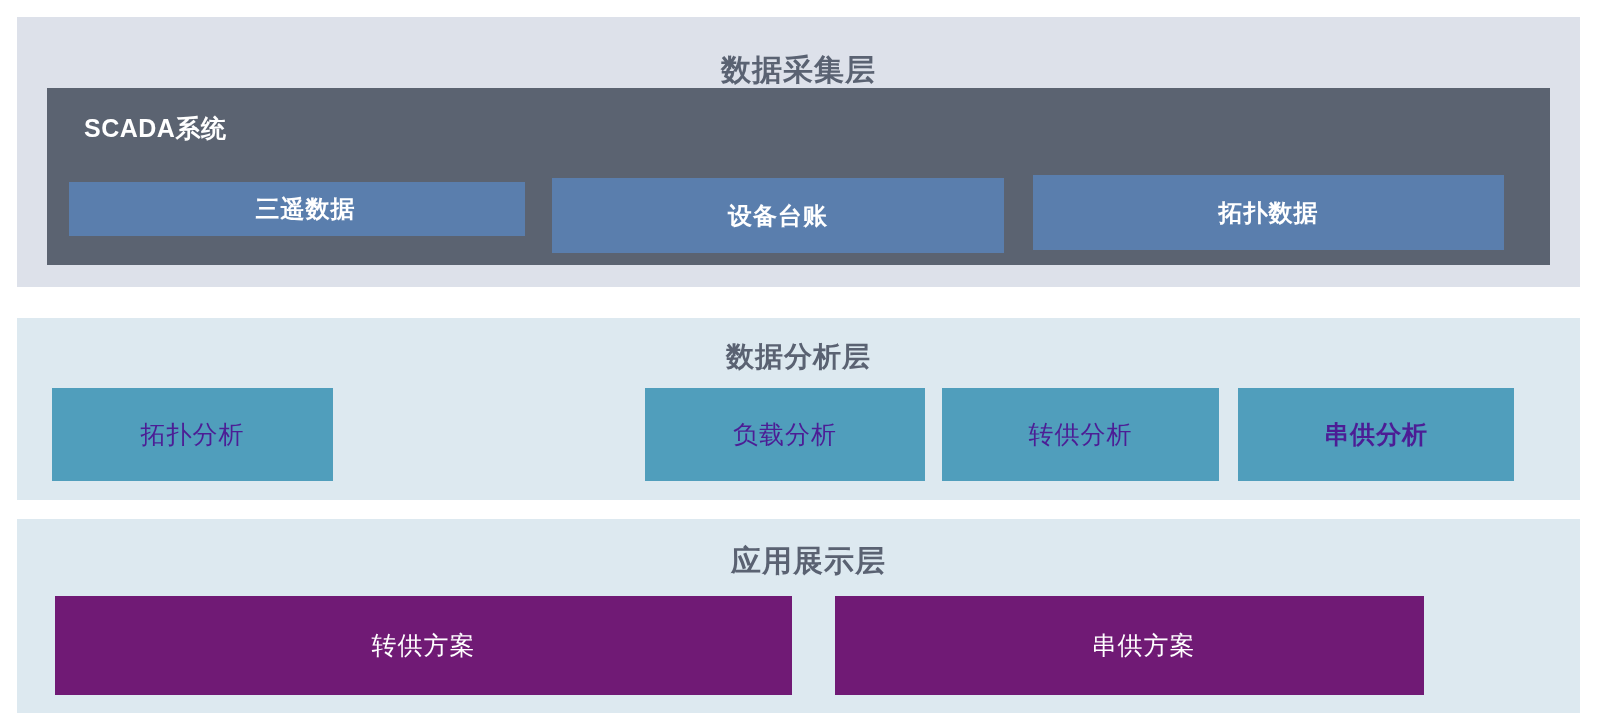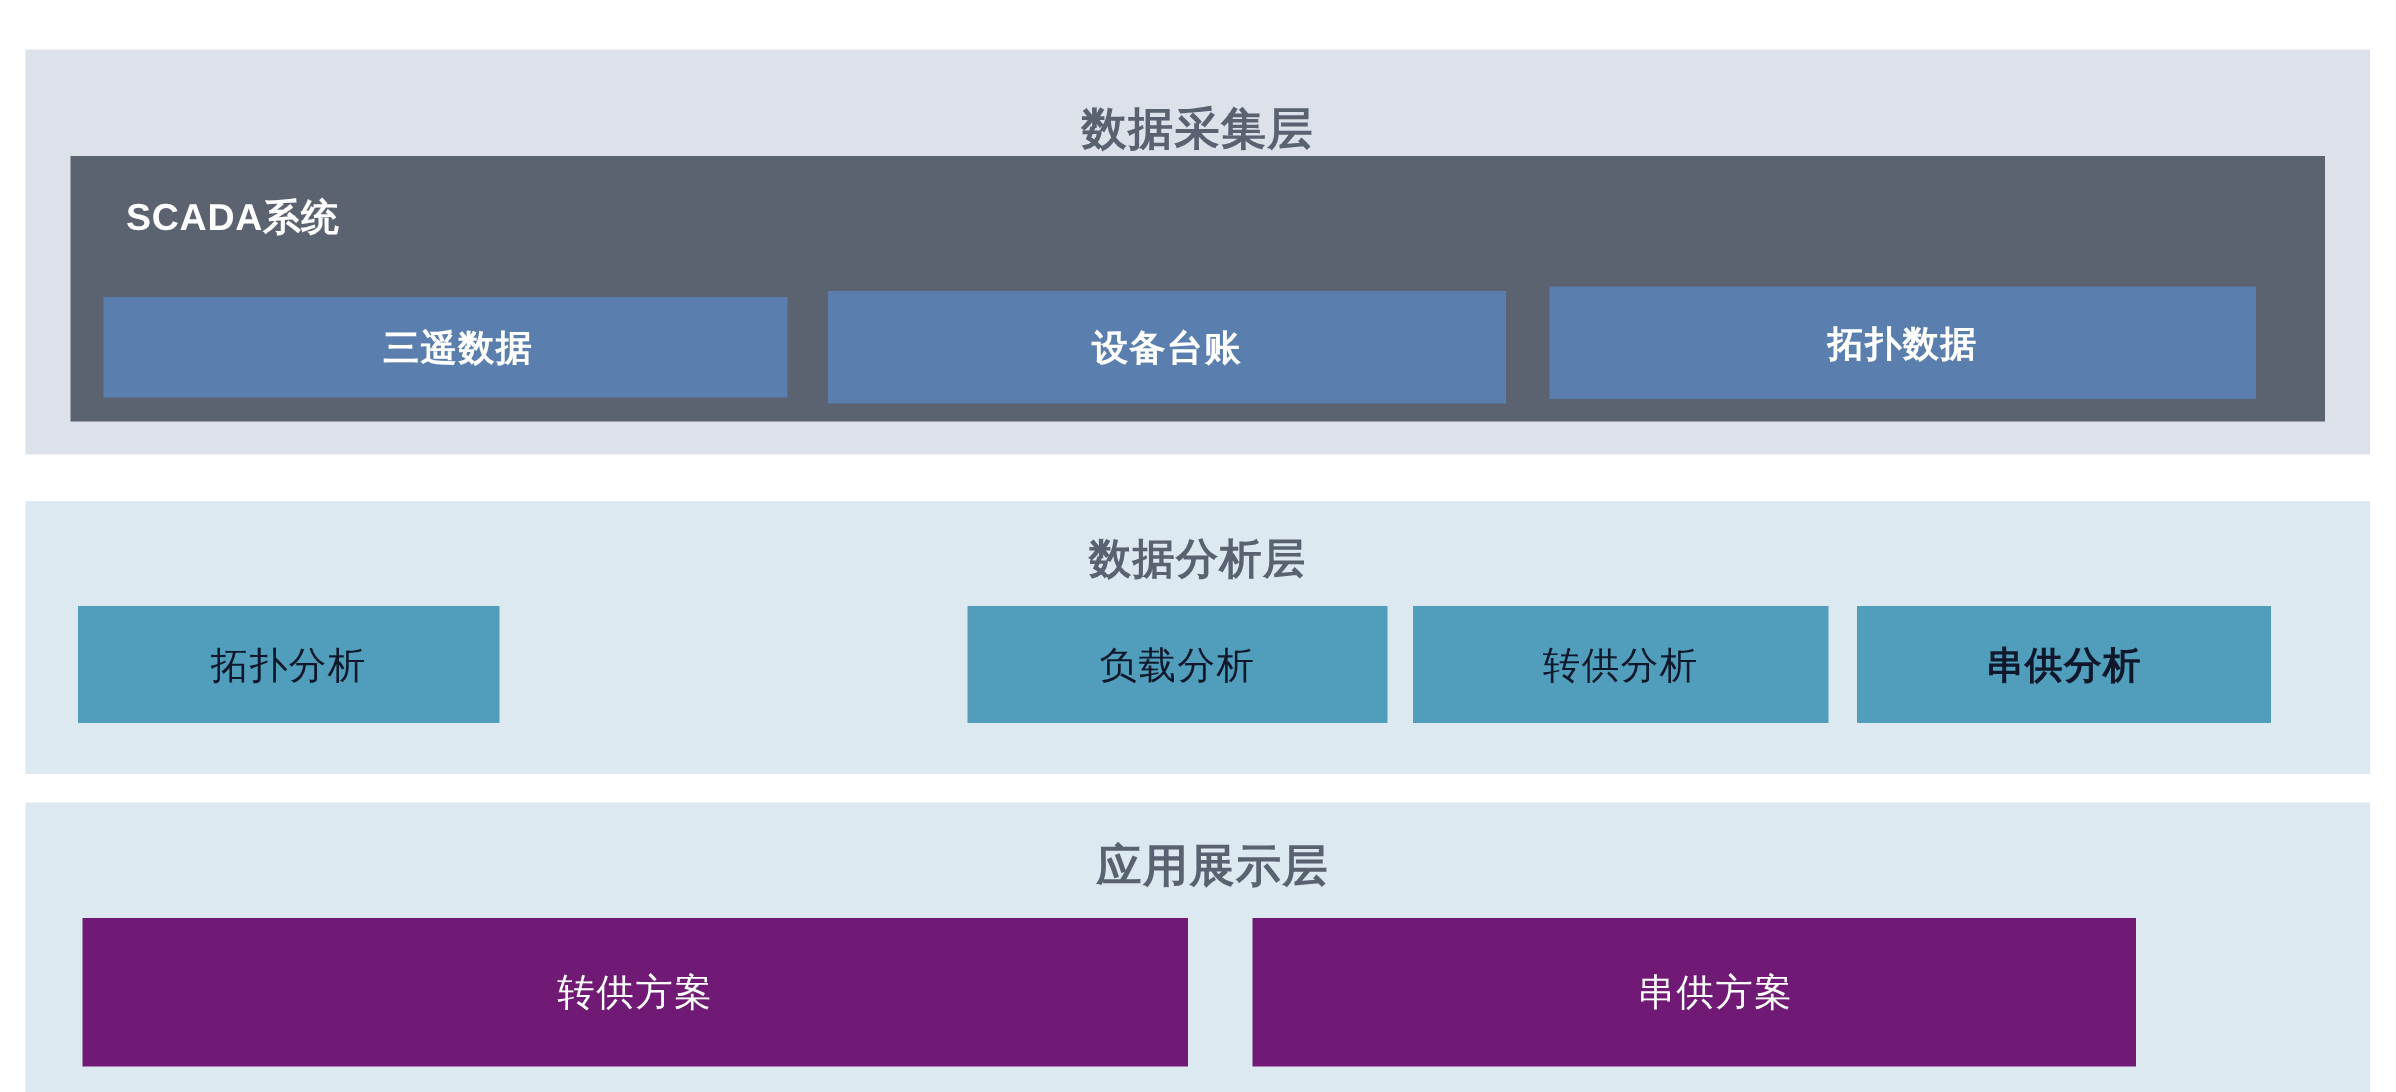--- a/index.html
+++ b/index.html
@@ -19,21 +19,20 @@
     position: absolute;
     left: 0;
     top: 0;
     width: 1597px;
     height: 728px;
   }
 
   .layer {
     position: absolute;
     box-sizing: border-box;
-    margin-top: 16px;
   }
 
   .layer-title {
     position: absolute;
     left: 0;
     right: 0;
     text-align: center;
     font-weight: bold;
     color: #5a6272;
     letter-spacing: 1px;
@@ -75,42 +74,42 @@
     background: #5a7ead;
     color: #ffffff;
     font-size: 24px;
     font-weight: bold;
     display: flex;
     align-items: center;
     justify-content: center;
     letter-spacing: 1px;
     box-sizing: border-box;
   }
-  #collect-box-0 { left: 22px;  top: 94px; width: 456px; height: 67px; padding-left: 17px; }
+  #collect-box-0 { left: 22px;  top: 94px; width: 456px; height: 54px; padding-left: 17px; }
   #collect-box-1 { left: 505px; top: 90px; width: 452px; height: 75px; }
   #collect-box-2 { left: 986px; top: 87px; width: 471px; height: 75px; }
 
   
   #layer-analysis {
     left: 17px;
     top: 318px;
     width: 1563px;
     height: 182px;
     background: #dde9f0;
   }
   #layer-analysis .layer-title {
     top: 20px;
     font-size: 28px;
   }
   .analysis-box {
     position: absolute;
     top: 70px;
-    height: 78px;
+    height: 93px;
     background: #509ebc;
-    color: #0f172a;
+    color: #4c1d95;
     font-size: 25px;
     font-weight: normal;
     display: flex;
     align-items: center;
     justify-content: center;
     letter-spacing: 1px;
     box-sizing: border-box;
   }
   #analysis-box-0 { left: 35px;   width: 281px; }
   #analysis-box-1 { left: 336px;  width: 272px; }

